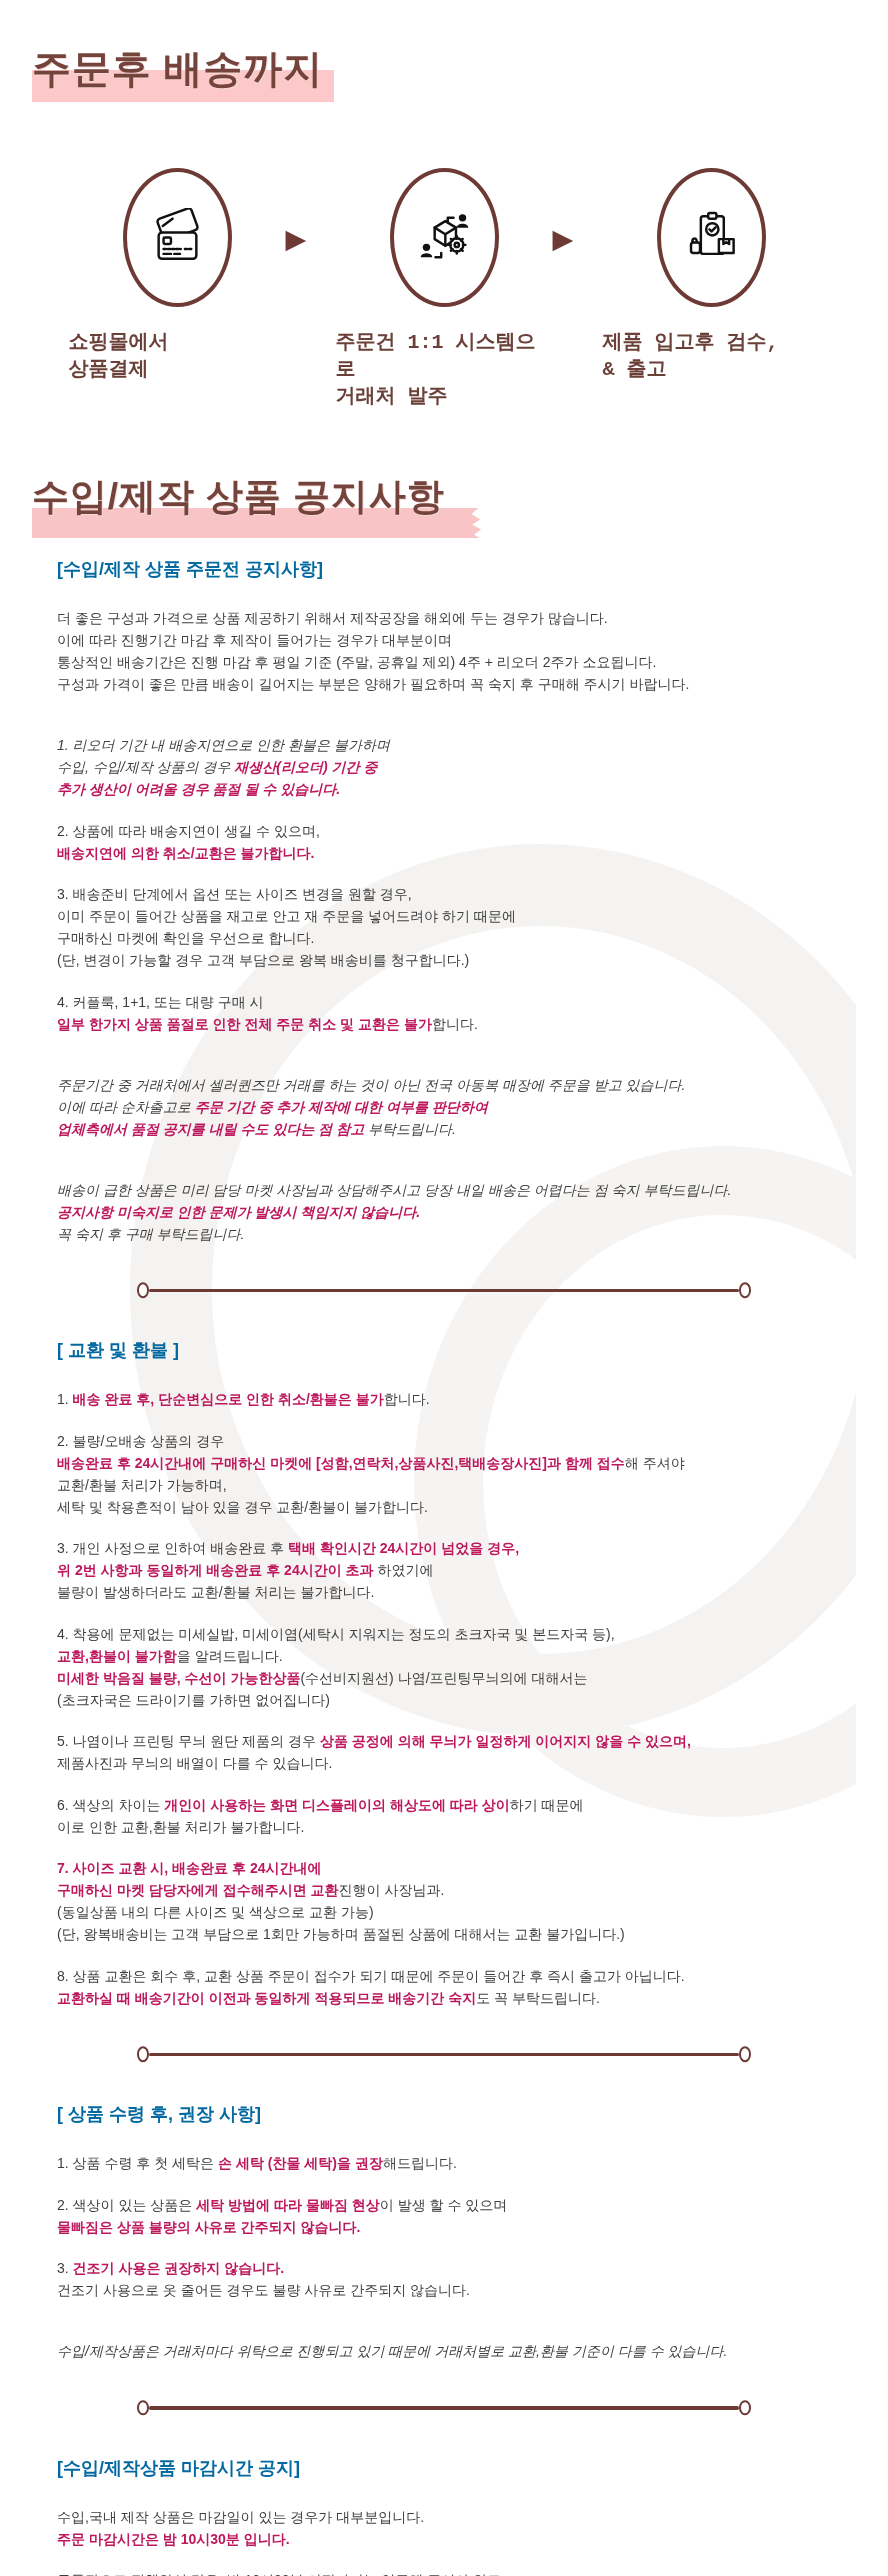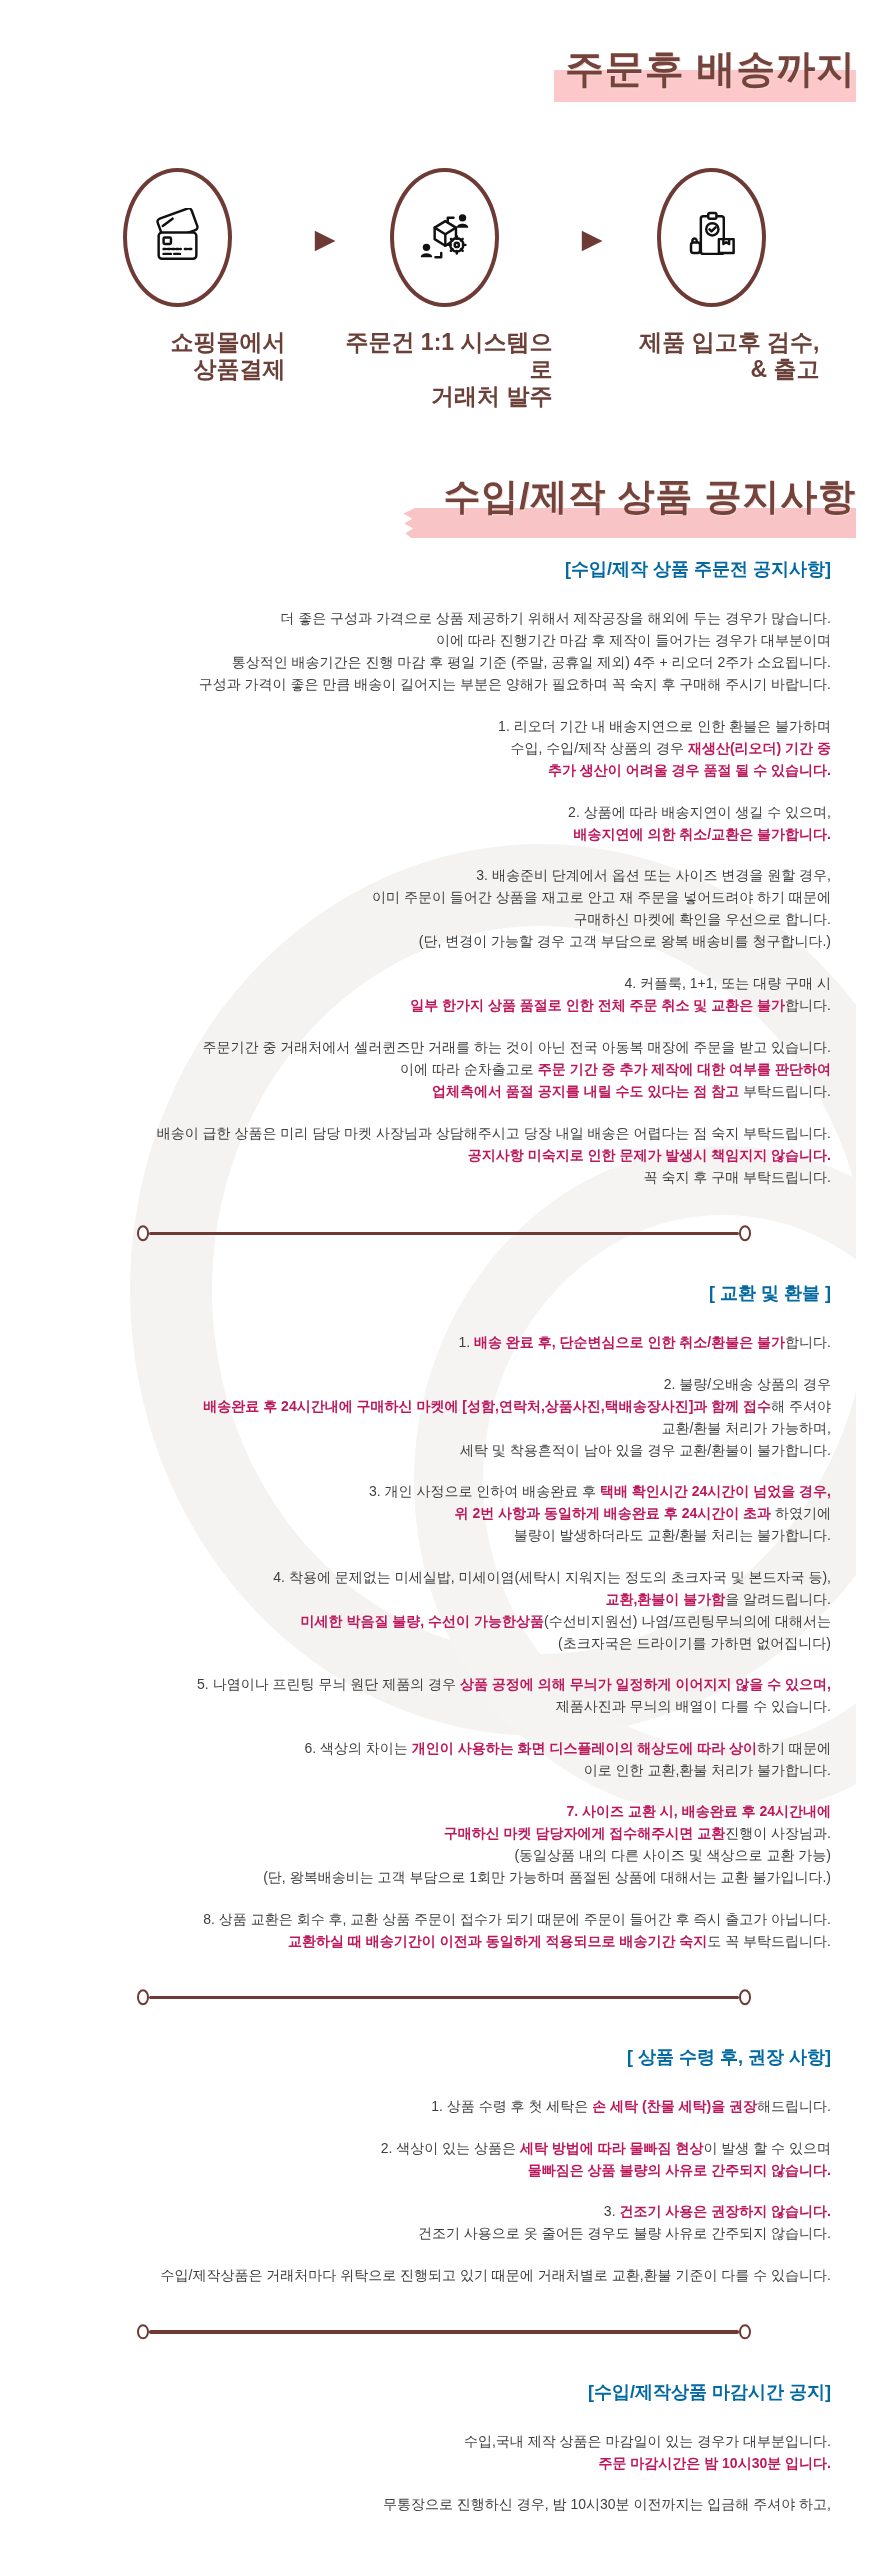--- a/index.html
+++ b/index.html
@@ -1,18 +1,18 @@
 <!DOCTYPE html>
 <html style="font-size:14px"><head>
 <meta charset="utf-8">
 <style>
   html,body{margin:0;padding:0;background:#ffffff;}
   .page{
     position:relative;width:824px;height:2576px;margin:0 auto;overflow:hidden;
-    background:#ffffff;text-align:right;
+    background:#ffffff;text-align:left;
     font-family:"Liberation Sans","DejaVu Sans",sans-serif;
   }
   
   .wm{position:absolute;z-index:0;pointer-events:none;border-radius:50%;}
   .wm1{width:657px;height:728px;left:98px;top:844px;border:82px solid #f5f3f1;}
   .wm2{width:480px;height:533px;left:382px;top:1146px;border:69px solid #f6f4f2;}
   .layer{position:relative;z-index:1;}
 
   
   .top{padding-top:46px;}
@@ -22,31 +22,31 @@
   .hl2{left:-41px;right:-41px;top:34px;height:30px;background:#f9c4c5;
     clip-path:polygon(12.4px 0%,calc(100% - 7px) 0%,calc(100% - 14px) 20%,calc(100% - 5.3px) 38%,calc(100% - 13.3px) 55%,calc(100% - 4.4px) 72%,calc(100% - 11.5px) 88%,calc(100% - 6.2px) 100%,9px 100%,2.7px 84%,10.7px 68%,1.8px 52%,9.8px 36%,0.9px 18%);}
   .big-title{position:relative;z-index:1;margin:0;font-size:39px;line-height:46px;
     font-weight:800;color:#74443c;letter-spacing:0.9px;text-shadow:0.9px 0.9px 0 #f3dad6;}
 
   
   .process{display:flex;justify-content:center;align-items:flex-start;margin-top:76px;}
   .step{width:217px;}
   .step-circle{width:101px;height:131px;border:4.4px solid #6e3a35;border-radius:50%;
     margin:0 auto;display:flex;align-items:center;justify-content:center;background:#fff;}
-  .step-label{margin-top:22px;font-size:23px;line-height:27px;font-weight:700;color:#6b4038;}
+  .step-label{margin-top:22px;font-size:20px;line-height:27px;font-weight:700;color:#6b4038;font-family:Liberation Mono, monospace;}
   .arrow{width:50px;font-size:27px;color:#6e3a35;padding-top:55px;}
   .icon-svg{display:block;}
 
   .title2-zone{margin-top:64px;}
 
   
   .notice{margin-top:39px;padding:0 25px;}
   .sec-header{font-size:18px;line-height:21px;font-weight:700;color:#0369a1;margin:5.3px 0 27px;}
   .block{margin:0 0 19.5px;}
-  .block.sp-lg{margin-top:20px;}
+  .block.sp-lg{margin-top:39px;font-style:italic;}
   .ln{font-size:14px;line-height:22px;color:#3e3e3e;}
   .ln .n{color:#3e3e3e;font-weight:400;}
   .ln .rb{color:#be185d;font-weight:700;}
   .divider{position:relative;width:590px;height:3.6px;background:#6e3a35;border-radius:1.8px;margin:44px auto 48px;}
   .ring{position:absolute;top:50%;width:8px;height:11.5px;border:2.7px solid #6e3a35;border-radius:50%;background:#fff;transform:translateY(-50%);}
   .ring-left{left:-12.4px;}
   .ring-right{right:-12.4px;}
 </style>
 </head>
 <body>

